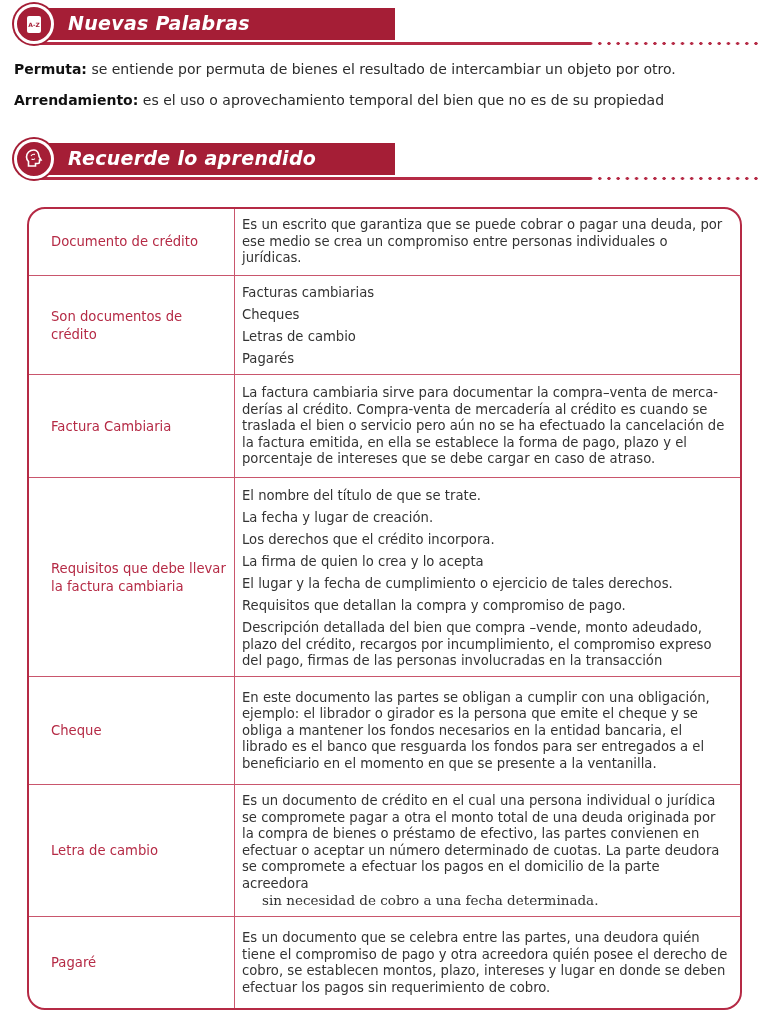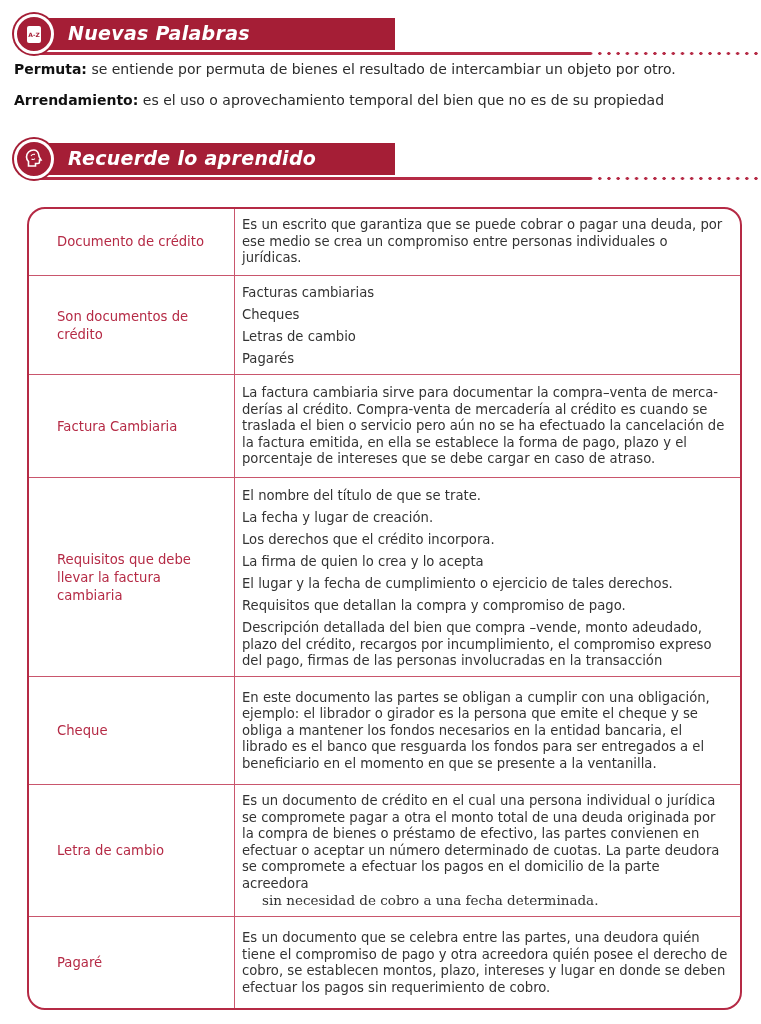--- a/index.html
+++ b/index.html
@@ -27,32 +27,32 @@
 
   .defs { position: absolute; left: 14px; width: 740px; font-family: "DejaVu Sans", sans-serif;
           font-size: 14px; color: #2b2b2b; }
   .defs b { color: #111; }
 
   .table { position: absolute; left: 27px; top: 207px; width: 711px; height: 799px;
            border: 2px solid #b52a45; border-radius: 18px 18px 18px 18px; overflow: hidden; }
   .row { position: absolute; left: 0; width: 100%; border-top: 1px solid #c9566d; display: flex; }
   .row.first { border-top: none; }
   .row .term { width: 206px; border-right: 1px solid #c9566d; color: #b52a45; font-size: 13.2px;
-               display: flex; align-items: center; padding-left: 28px; padding-right: 6px; box-sizing: border-box;
+               display: flex; align-items: center; padding-left: 22px; padding-right: 6px; box-sizing: border-box;
                line-height: 18px; }
   .row .desc { flex: 1; padding: 0 10px 0 7px; font-size: 13.2px; line-height: 16.5px; color: #333;
                display: flex; flex-direction: column; justify-content: center; }
   .row .desc .li { line-height: 22px; }
   .row .desc .li.multi { line-height: 16.5px; margin-top: 3px; }
   .serif { font-family: "DejaVu Serif", serif; font-size: 13.5px; margin-left: 20px; }
 </style>
 </head>
 <body>
 
-<div class="banner" style="top:18px; width:595px;">
+<div class="banner" style="top:8px; width:595px;">
   <div class="bar"></div>
   <div class="rule"></div>
   <div class="dots"></div>
   <div class="circle">
     <div class="book">
         <span>A-Z</span>
       </div>
   </div>
   <div class="title">Nuevas Palabras</div>
 </div>

